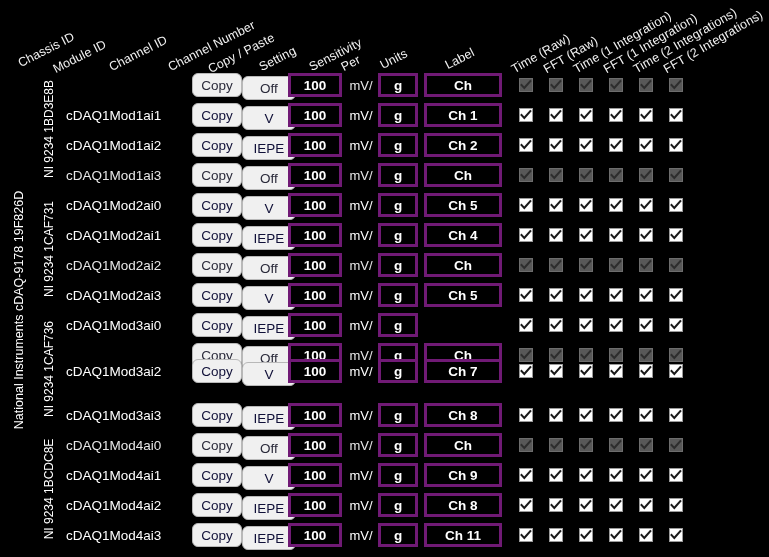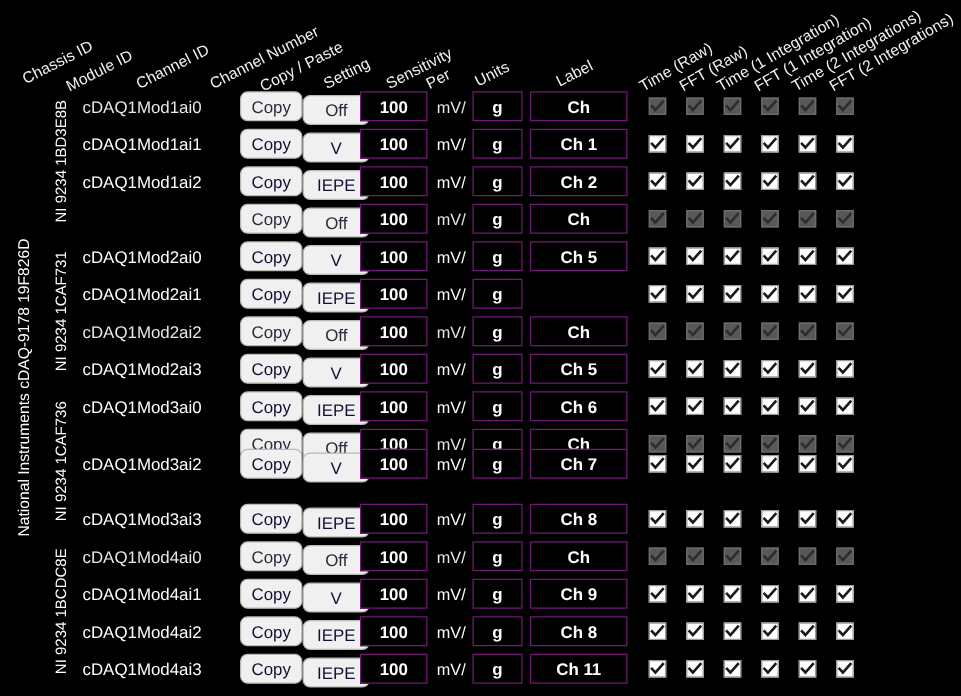--- a/index.html
+++ b/index.html
@@ -105,21 +105,21 @@
     justify-content: center;
     text-align: center;
   }
   .copycell  { left: 192px; width: 52px; }
   .copycell .btn { width: 50px; }
   .setcell   { left: 242px; width: 56px; align-items: flex-end; }
   .setcell .btn  { width: 54px; }
 
   .fieldbox {
     box-sizing: border-box;
-    border: 1px solid #701a75;
+    border: 3px solid #701a75;
     background: #000000;
     color: #ffffff;
     font-size: 13.5px;
     height: 24px;
     display: flex;
     align-items: center;
     justify-content: center;
     font-weight: bold;
   }
   .senscell  { left: 288px; width: 58px; }
@@ -174,21 +174,20 @@
 
   <div class="vlabel chassis" style="left:12px; top:545px; width:470px;">National Instruments cDAQ-9178 19F826D</div>
 
   <div class="vlabel" style="left:42px; top:188px; width:118px;">NI 9234 1BD3E8B</div>
   <div class="vlabel" style="left:42px; top:308px; width:118px;">NI 9234 1CAF731</div>
   <div class="vlabel" style="left:42px; top:428px; width:118px;">NI 9234 1CAF736</div>
   <div class="vlabel" style="left:42px; top:548px; width:118px;">NI 9234 1BCDC8E</div>
 
   <div id="rows-host">
       <div class="row disabled" style="top: 70px;">
-        <div class="cell chanid">cDAQ1Mod1ai0</div>
         <div class="cell channum">
           <span class="plain">X</span>
         </div>
         <div class="cell copycell">
           <div class="btn">Copy</div>
         </div>
         <div class="cell setcell">
           <div class="btn">Off</div>
         </div>
         <div class="cell senscell">
@@ -330,20 +329,21 @@
             <path d="M1.6 6.1 L4.3 9.0 L10.3 2.2" fill="none" stroke="#1a1a1a" stroke-width="2.1" stroke-linecap="square"></path>
           </svg>
         </div>
         <div class="cb" style="left: 669px;">
           <svg width="12" height="12" viewBox="0 0 12 12" aria-hidden="true">
             <path d="M1.6 6.1 L4.3 9.0 L10.3 2.2" fill="none" stroke="#1a1a1a" stroke-width="2.1" stroke-linecap="square"></path>
           </svg>
         </div>
       </div>
       <div class="row disabled" style="top: 160px;">
+        <div class="cell chanid">cDAQ1Mod1ai3</div>
         <div class="cell channum">
           <span class="plain">X</span>
         </div>
         <div class="cell copycell">
           <div class="btn">Copy</div>
         </div>
         <div class="cell setcell">
           <div class="btn">Off</div>
         </div>
         <div class="cell senscell">
@@ -450,20 +450,23 @@
         <div class="cell setcell">
           <div class="btn">IEPE</div>
         </div>
         <div class="cell senscell">
           <div class="fieldbox">100</div>
         </div>
         <div class="cell percell">mV/</div>
         <div class="cell unitcell">
           <div class="fieldbox">g</div>
         </div>
+        <div class="cell labelcell">
+          <div class="fieldbox">Ch 4</div>
+        </div>
         <div class="cb" style="left: 519px;">
           <svg width="12" height="12" viewBox="0 0 12 12" aria-hidden="true">
             <path d="M1.6 6.1 L4.3 9.0 L10.3 2.2" fill="none" stroke="#1a1a1a" stroke-width="2.1" stroke-linecap="square"></path>
           </svg>
         </div>
         <div class="cb" style="left: 549px;">
           <svg width="12" height="12" viewBox="0 0 12 12" aria-hidden="true">
             <path d="M1.6 6.1 L4.3 9.0 L10.3 2.2" fill="none" stroke="#1a1a1a" stroke-width="2.1" stroke-linecap="square"></path>
           </svg>
         </div>
@@ -603,23 +606,20 @@
         <div class="cell setcell">
           <div class="btn">IEPE</div>
         </div>
         <div class="cell senscell">
           <div class="fieldbox">100</div>
         </div>
         <div class="cell percell">mV/</div>
         <div class="cell unitcell">
           <div class="fieldbox">g</div>
         </div>
-        <div class="cell labelcell">
-          <div class="fieldbox">Ch 6</div>
-        </div>
         <div class="cb" style="left: 519px;">
           <svg width="12" height="12" viewBox="0 0 12 12" aria-hidden="true">
             <path d="M1.6 6.1 L4.3 9.0 L10.3 2.2" fill="none" stroke="#1a1a1a" stroke-width="2.1" stroke-linecap="square"></path>
           </svg>
         </div>
         <div class="cb" style="left: 549px;">
           <svg width="12" height="12" viewBox="0 0 12 12" aria-hidden="true">
             <path d="M1.6 6.1 L4.3 9.0 L10.3 2.2" fill="none" stroke="#1a1a1a" stroke-width="2.1" stroke-linecap="square"></path>
           </svg>
         </div>

